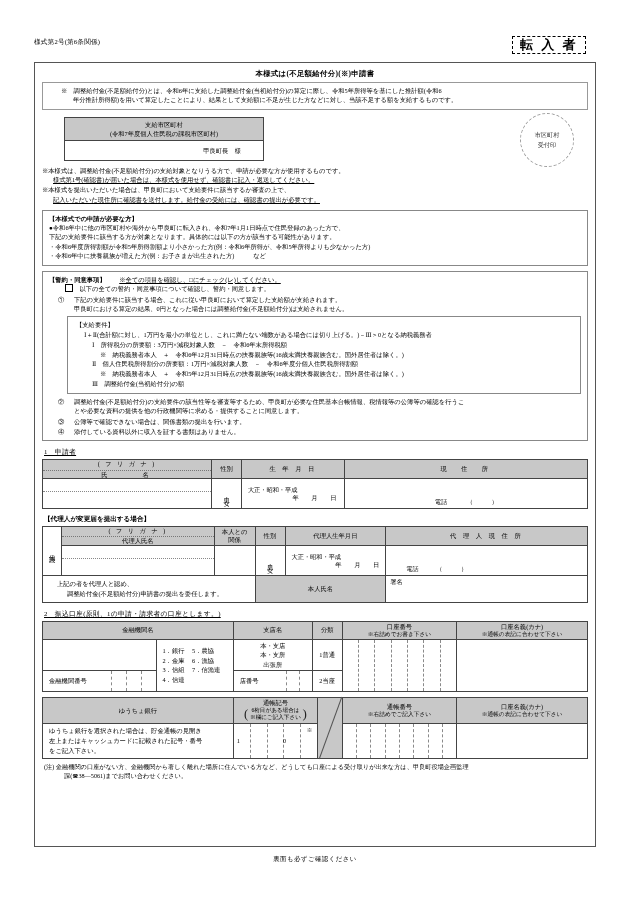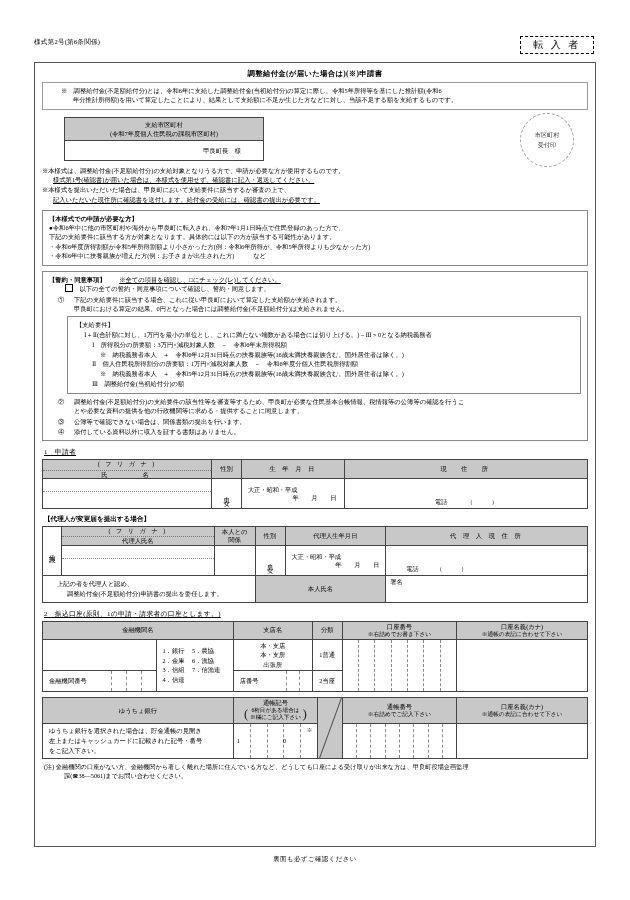--- a/index.html
+++ b/index.html
@@ -33,30 +33,31 @@
   }
   .form-code {
     position: absolute;
     left: 0;
     top: 2px;
     font-size: 6.6px;
     letter-spacing: .2px;
   }
   .tennyusha-box {
     position: absolute;
-    right: 8px;
+    right: 16px;
     top: 0px;
     width: 72px;
     height: 16px;
     border: 1px dashed #000;
     display: flex;
     align-items: center;
     justify-content: center;
-    font-size: 10px;
+    font-size: 13px;
     letter-spacing: 2.5px;
+    font-weight: bold;
   }
   
   .outer {
     position: absolute;
     left: 34px;
     top: 62px;
     width: 562px;
     height: 785px;
     border: 1px solid #555;
     box-sizing: border-box;
@@ -318,21 +319,21 @@
 <div class="page">
 
   <div class="top-row">
     <div class="form-code">様式第2号(第6条関係)</div>
     <div class="tennyusha-box">転 入 者</div>
   </div>
 
   <div class="outer">
    <div class="inner-pad">
 
-    <div class="doc-title">調整給付金(が届いた場合は)(※)申請書</div>
+    <div class="doc-title">本様式は(不足額給付分)(※)申請書</div>
 
     <div class="notice-box">
       <p class="l1">※　調整給付金(不足額給付分)とは、令和6年に支給した調整給付金(当初給付分)の算定に際し、令和5年所得等を基にした推計額(令和6</p>
       <p class="l2">年分推計所得額)を用いて算定したことにより、結果として支給額に不足が生じた方などに対し、当該不足する額を支給するものです。</p>
     </div>
 
     <div class="muni-wrap">
       <table class="muni-table">
         <tbody>
               <tr>

